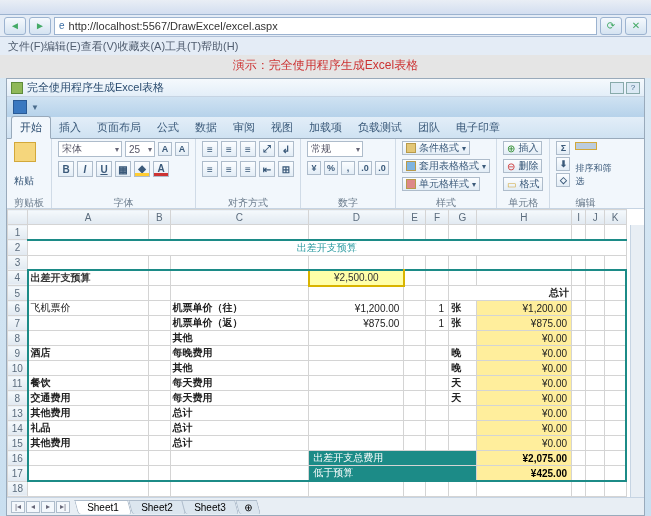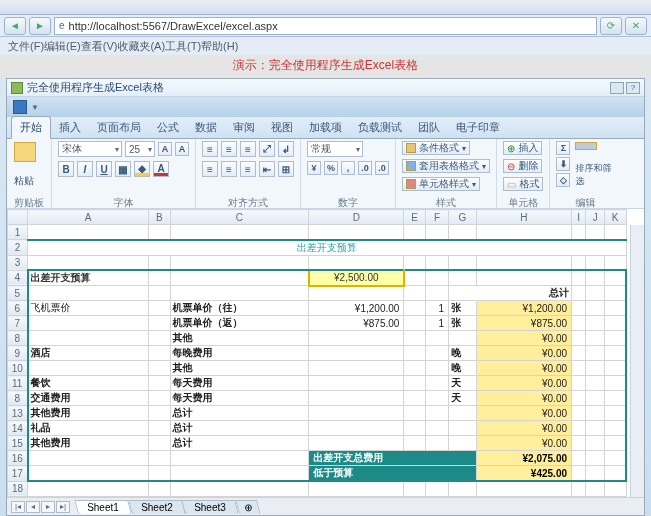--- a/index.html
+++ b/index.html
@@ -48,21 +48,21 @@
   .big-title td{font-size:20px;color:#2a9aa0;text-align:center;font-family:"KaiTi","STKaiti",serif;height:32px;}
   .budget-row td{background:#fff;}
   .budget-label{font-weight:bold;color:#333;font-size:10px;}
   .budget-val{background:#ffffa8 !important;border:2px solid #d9b400 !important;text-align:center;color:#333;}
   .section-head td{font-weight:bold;font-size:10px;color:#222;}
   .tot-label{text-align:right;font-weight:bold;}
   .ycell{background:#ffee9c !important;text-align:right;padding-right:4px !important;}
   .data td{font-size:10px;color:#222;}
   .data .c{ text-align:left;font-weight:bold;}
   .data .num{text-align:right;padding-right:4px;}
-  .teal{background:#1c8b87 !important;color:#fff !important;font-weight:bold;font-size:11px;padding-left:4px !important;}
+  .teal{background:#1c8b87 !important;color:#fff !important;font-weight:normal;font-size:11px;padding-left:4px !important;}
   .bb{border-bottom:2px solid #1c8b87 !important;}
   .bt{border-top:2px solid #1c8b87 !important;}
   .bl{border-left:2px solid #1c8b87 !important;}
   .br{border-right:2px solid #1c8b87 !important;}
 
   .sheet-tabs{height:18px;background:#e8eef4;border-top:1px solid #c6d4e3;display:flex;align-items:center;padding:0 4px;gap:0;font-size:10px;}
   .sheet-tabs .nav{display:flex;gap:1px;margin-right:6px;}
   .sheet-tabs .nav div{width:14px;height:12px;border:1px solid #aebccb;background:#f4f8fc;font-size:8px;display:flex;align-items:center;justify-content:center;color:#667;}
   .sheet-tabs .stab{padding:1px 10px;background:#fff;border:1px solid #aebccb;border-bottom:none;border-radius:0 0 3px 3px;transform:skewX(15deg);}
   .sheet-tabs .stab span{display:inline-block;transform:skewX(-15deg);}

